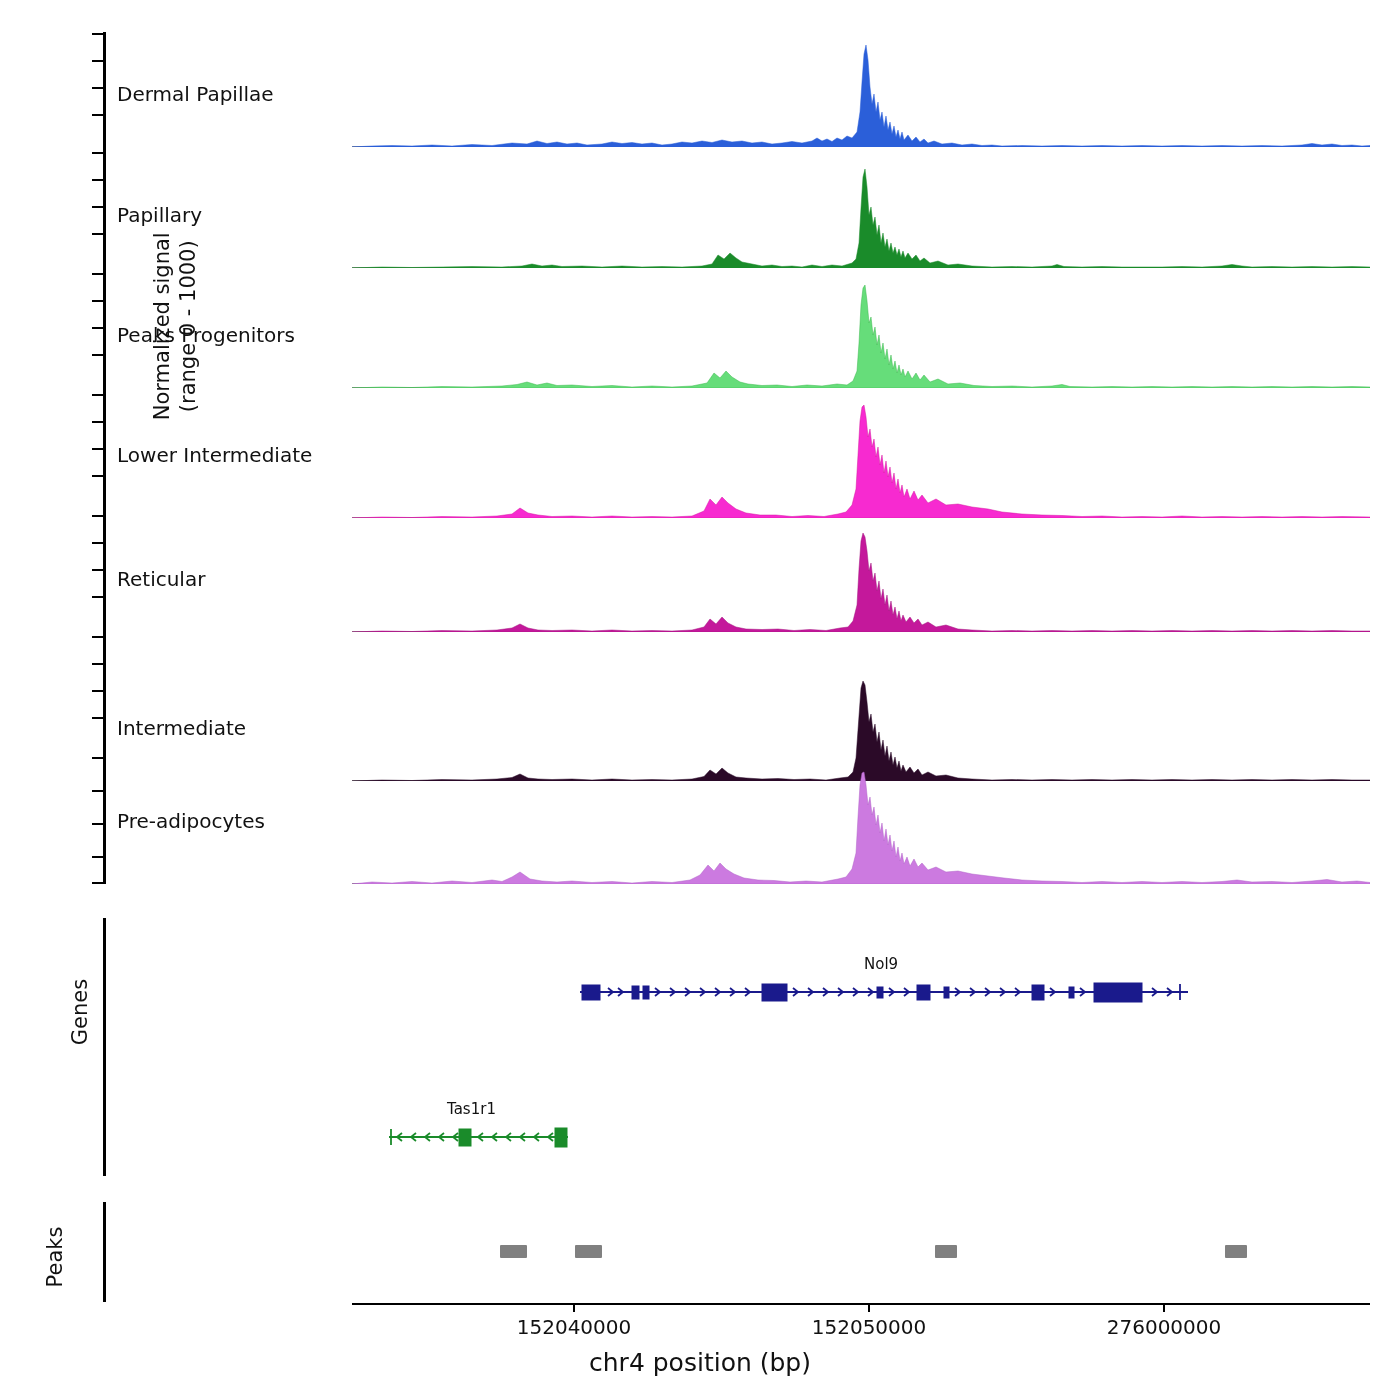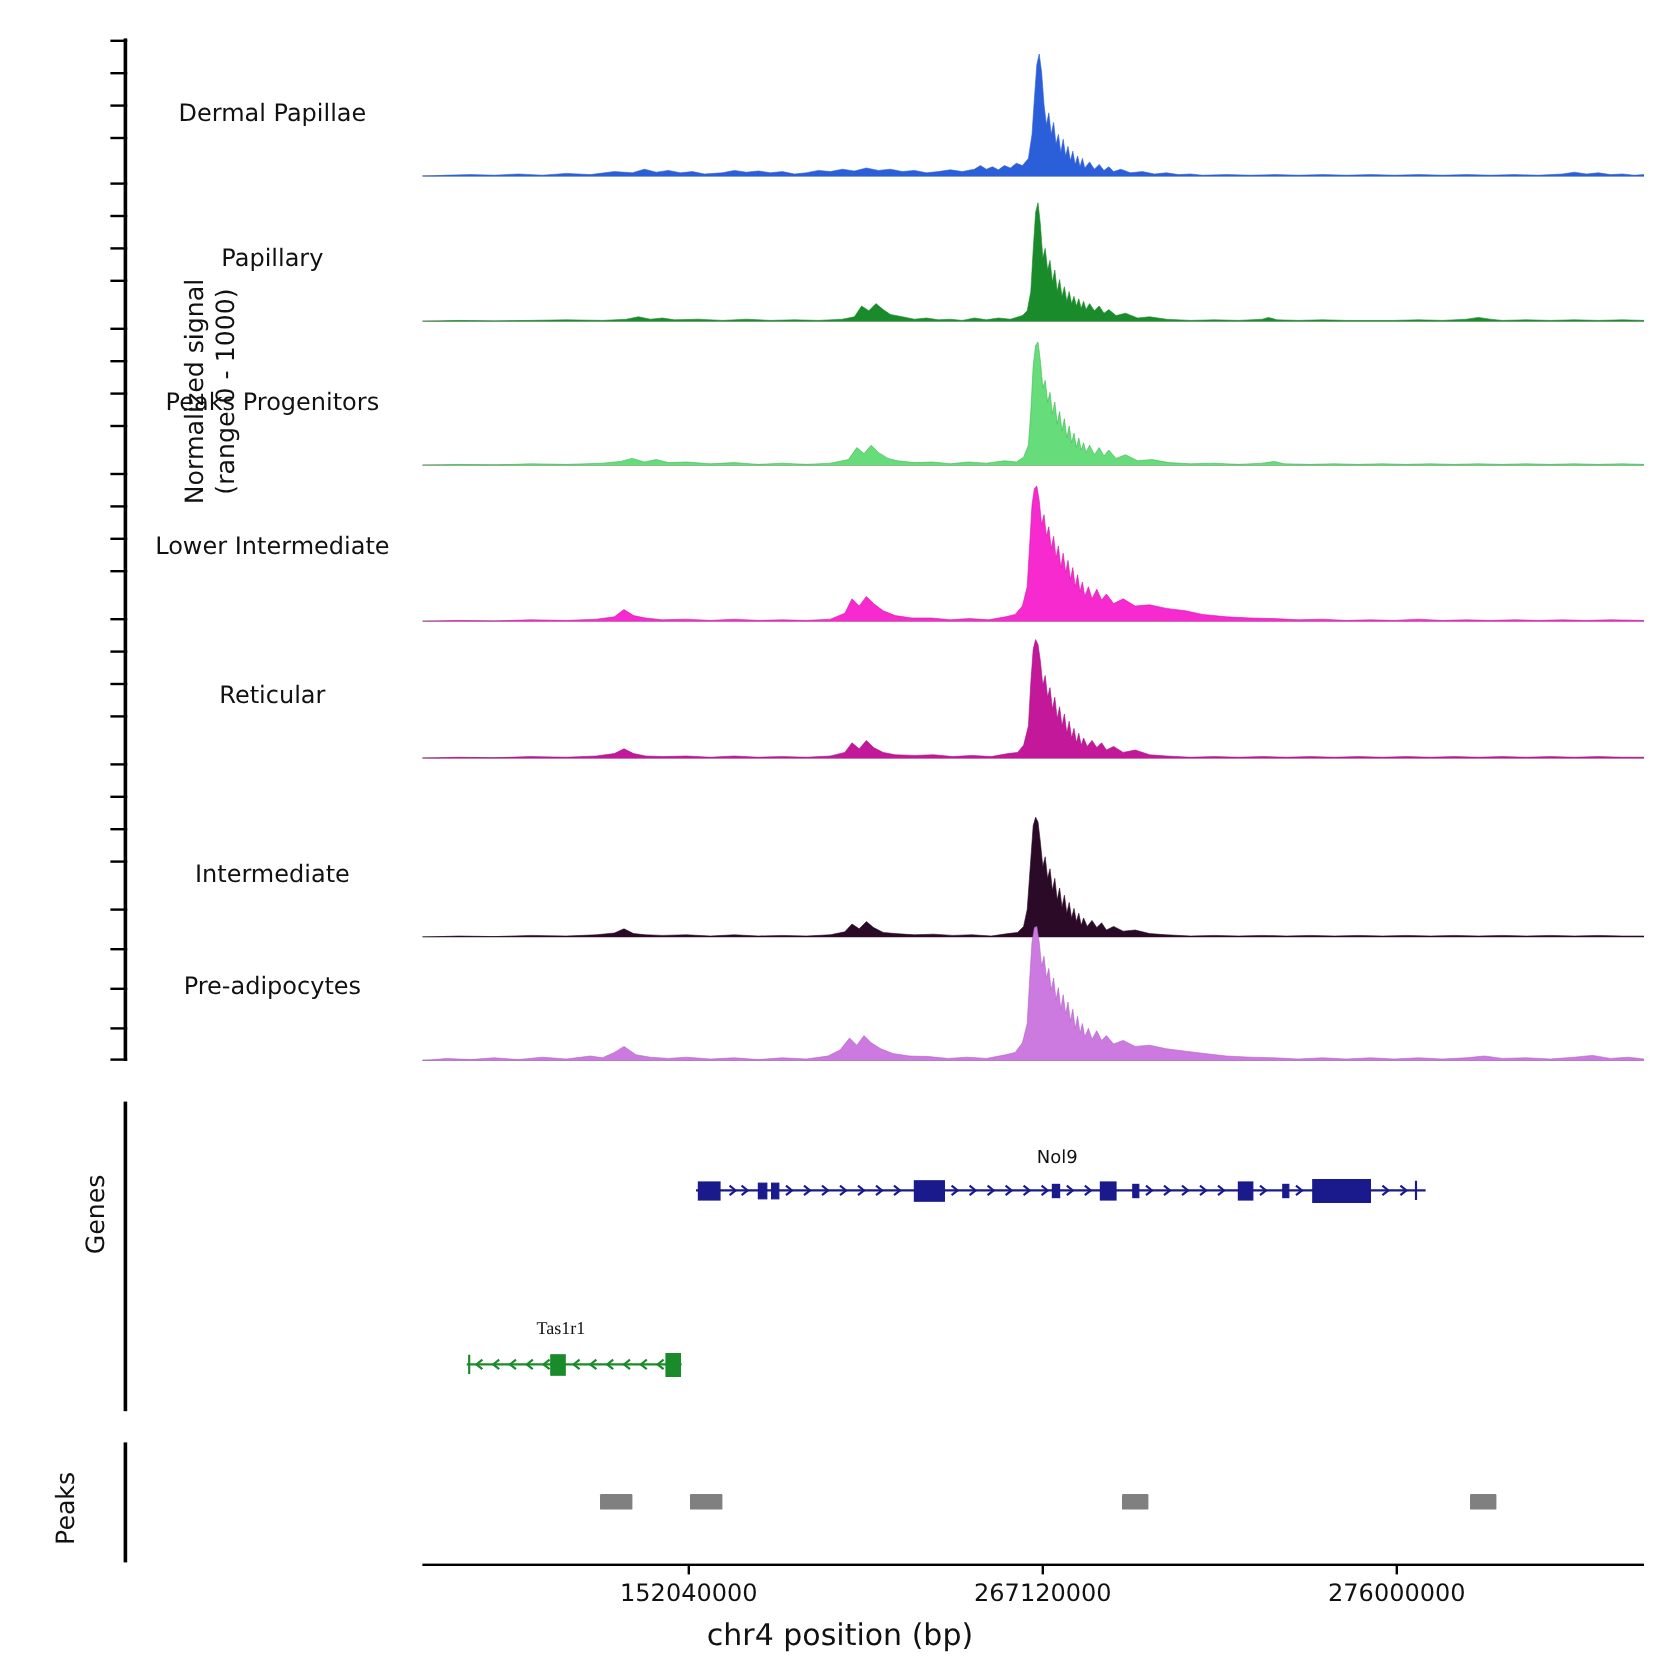--- a/index.html
+++ b/index.html
@@ -79,21 +79,21 @@
     right: 0;
     bottom: 0;
     height: 1px;
     background: #8a8a8a;
   }
   .track-label {
     position: absolute;
     font-size: 20px;
     color: #111;
     white-space: nowrap;
-    text-align: center;
+    text-align: left;
   }
   .track-svg {
     position: absolute;
     left: 0;
     bottom: 0;
     width: 100%;
   }
 
   
   .gene-name {
@@ -288,21 +288,21 @@
           <path d="M698,11 L703,15 L698,19"></path>
           <path d="M728,11 L733,15 L728,19"></path>
           <path d="M800,11 L805,15 L800,19"></path>
           <path d="M815,11 L820,15 L815,19"></path>
           <path d="M828,7 L828,23"></path>
         </g>
       </g>
     </svg>
   </div>
 
-  <div style="position:absolute; left:352px; top:1100px; width:1018px; height:60px;font-family:Liberation Serif, serif;">
+  <div style="position:absolute; left:352px; top:1100px; width:1018px; height:60px;">
     <div class="gene-name" style="left:95px; top:0px;">Tas1r1</div>
     <svg viewBox="0 0 1018 40" width="1018" height="40" preserveAspectRatio="none" style="position:absolute; left:0; top:22px;">
       <g stroke="#1a8b2a" fill="#1a8b2a">
         <line x1="37" y1="15" x2="216" y2="15" stroke-width="2"></line>
         <rect x="107" y="7" width="12" height="17"></rect>
         <rect x="203" y="6" width="12" height="19"></rect>
         <g stroke-width="1.8" fill="none">
           <path d="M50,11 L45,15 L50,19"></path>
           <path d="M64,11 L59,15 L64,19"></path>
           <path d="M78,11 L73,15 L78,19"></path>
@@ -328,17 +328,17 @@
     <div class="peak-box" style="left:223px; top:5px; width:27px;"></div>
     <div class="peak-box" style="left:583px; top:5px; width:22px;"></div>
     <div class="peak-box" style="left:873px; top:5px; width:22px;"></div>
   </div>
 
   <div class="xaxis-line"></div>
   <div class="xtick" style="left:573px;"></div>
   <div class="xtick" style="left:868px;"></div>
   <div class="xtick" style="left:1163px;"></div>
   <div class="xticklabel" style="left:574px;">152040000</div>
-  <div class="xticklabel" style="left:869px;">267120000</div>
+  <div class="xticklabel" style="left:869px;">152050000</div>
   <div class="xticklabel" style="left:1164px;">276000000</div>
   <div class="xlabel">chr4 position (bp)</div>
 
 </div>
 
 </body></html>

